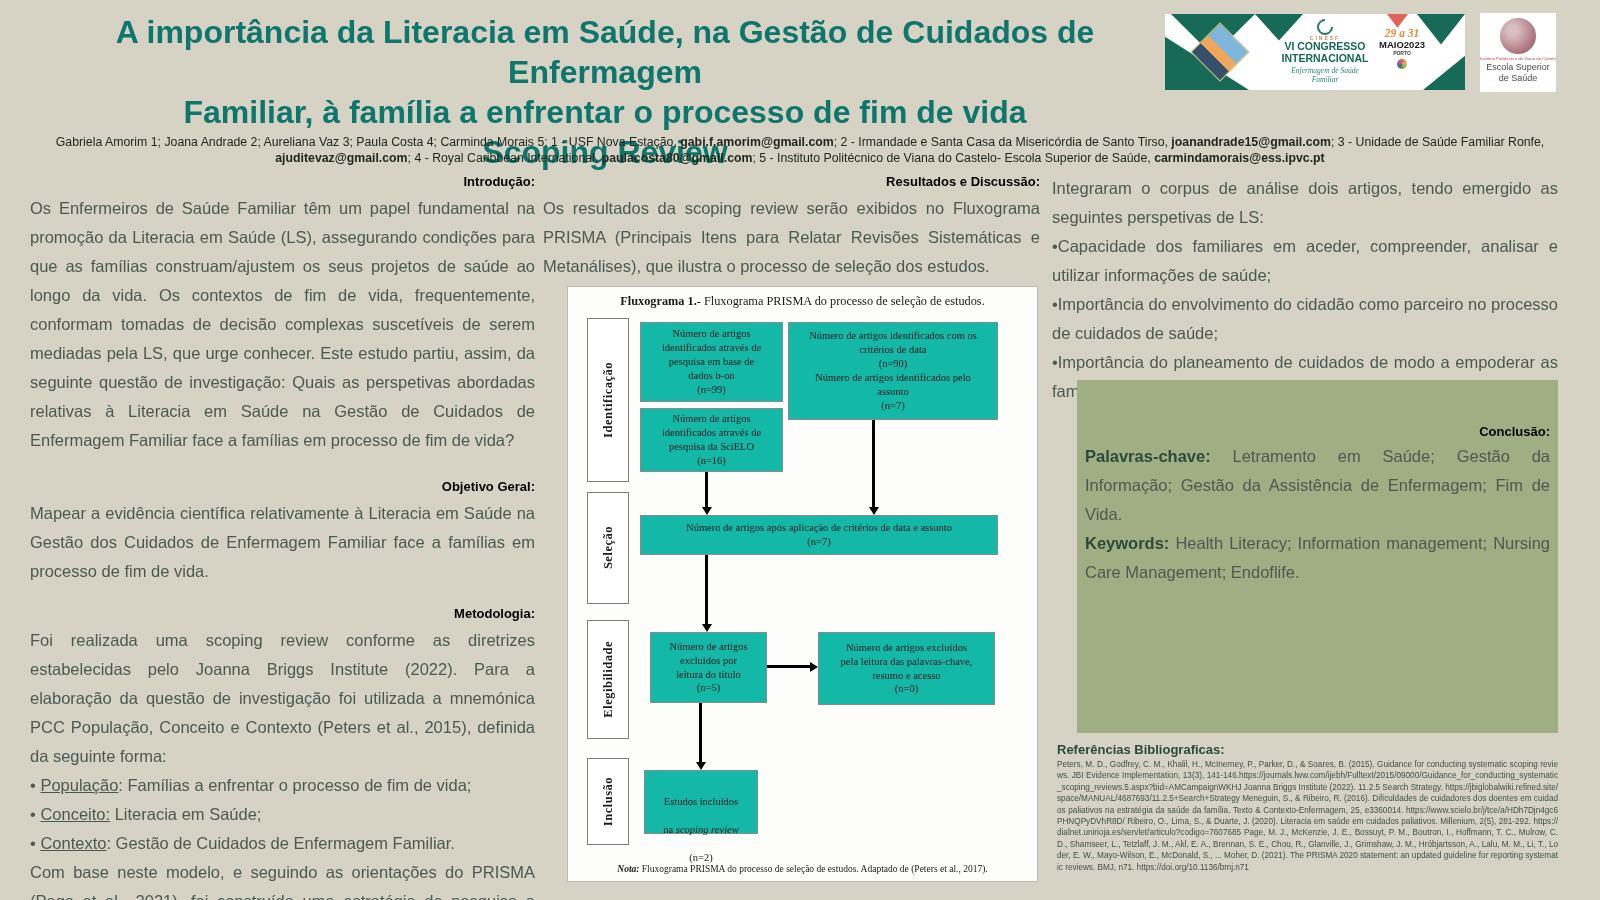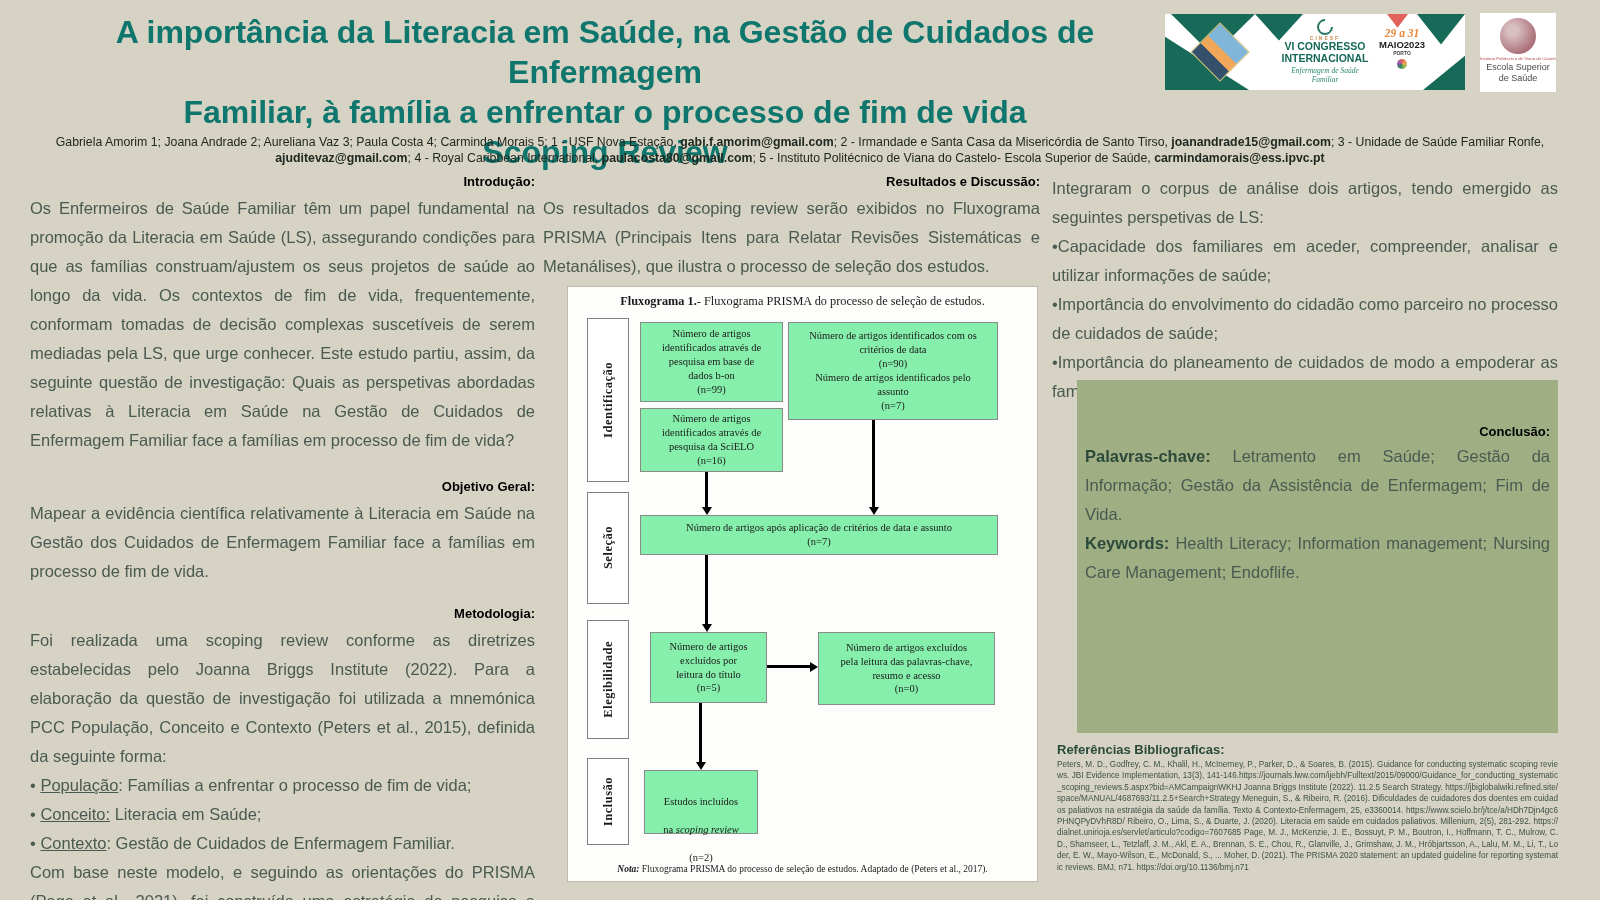--- a/index.html
+++ b/index.html
@@ -67,21 +67,21 @@
   .col-right{left:1052px;top:174px;width:506px;}
   .uline{text-decoration:underline;}
 
   
   .flow-panel{left:568px;top:287px;width:469px;height:594px;background:#fdfdfb;
     box-shadow:0 0 0 1px #bdbab0;font-family:"Liberation Serif",serif;color:#1a1a1a;}
   .flow-title{position:absolute;top:7px;left:0;right:0;text-align:center;font-size:12.3px;}
   .stage{position:absolute;left:19px;width:40px;border:1px solid #7f7f7f;background:#fff;
     display:flex;align-items:center;justify-content:center;font-weight:bold;font-size:12.5px;}
   .stage span{writing-mode:vertical-rl;transform:rotate(180deg);letter-spacing:.5px;}
-  .fbox{position:absolute;border:1px solid #8a8a8a;background:#86efac;
+  .fbox{position:absolute;border:1px solid #8a8a8a;background:#14b8a6;
     font-size:10.5px;line-height:13.9px;text-align:center;white-space:pre-line;
     display:flex;align-items:center;justify-content:center;padding:2px;box-sizing:border-box;}
   .varrow{position:absolute;width:3px;background:#000;}
   .varrow::after{content:"";position:absolute;top:100%;left:50%;transform:translateX(-50%);
     border:5px solid transparent;border-top:8px solid #000;}
   .harrow{position:absolute;height:3px;background:#000;}
   .harrow::after{content:"";position:absolute;left:100%;top:50%;transform:translateY(-50%);
     border:5px solid transparent;border-left:8px solid #000;}
   .flow-nota{position:absolute;bottom:7px;left:0;right:0;text-align:center;font-size:9.5px;}
 

